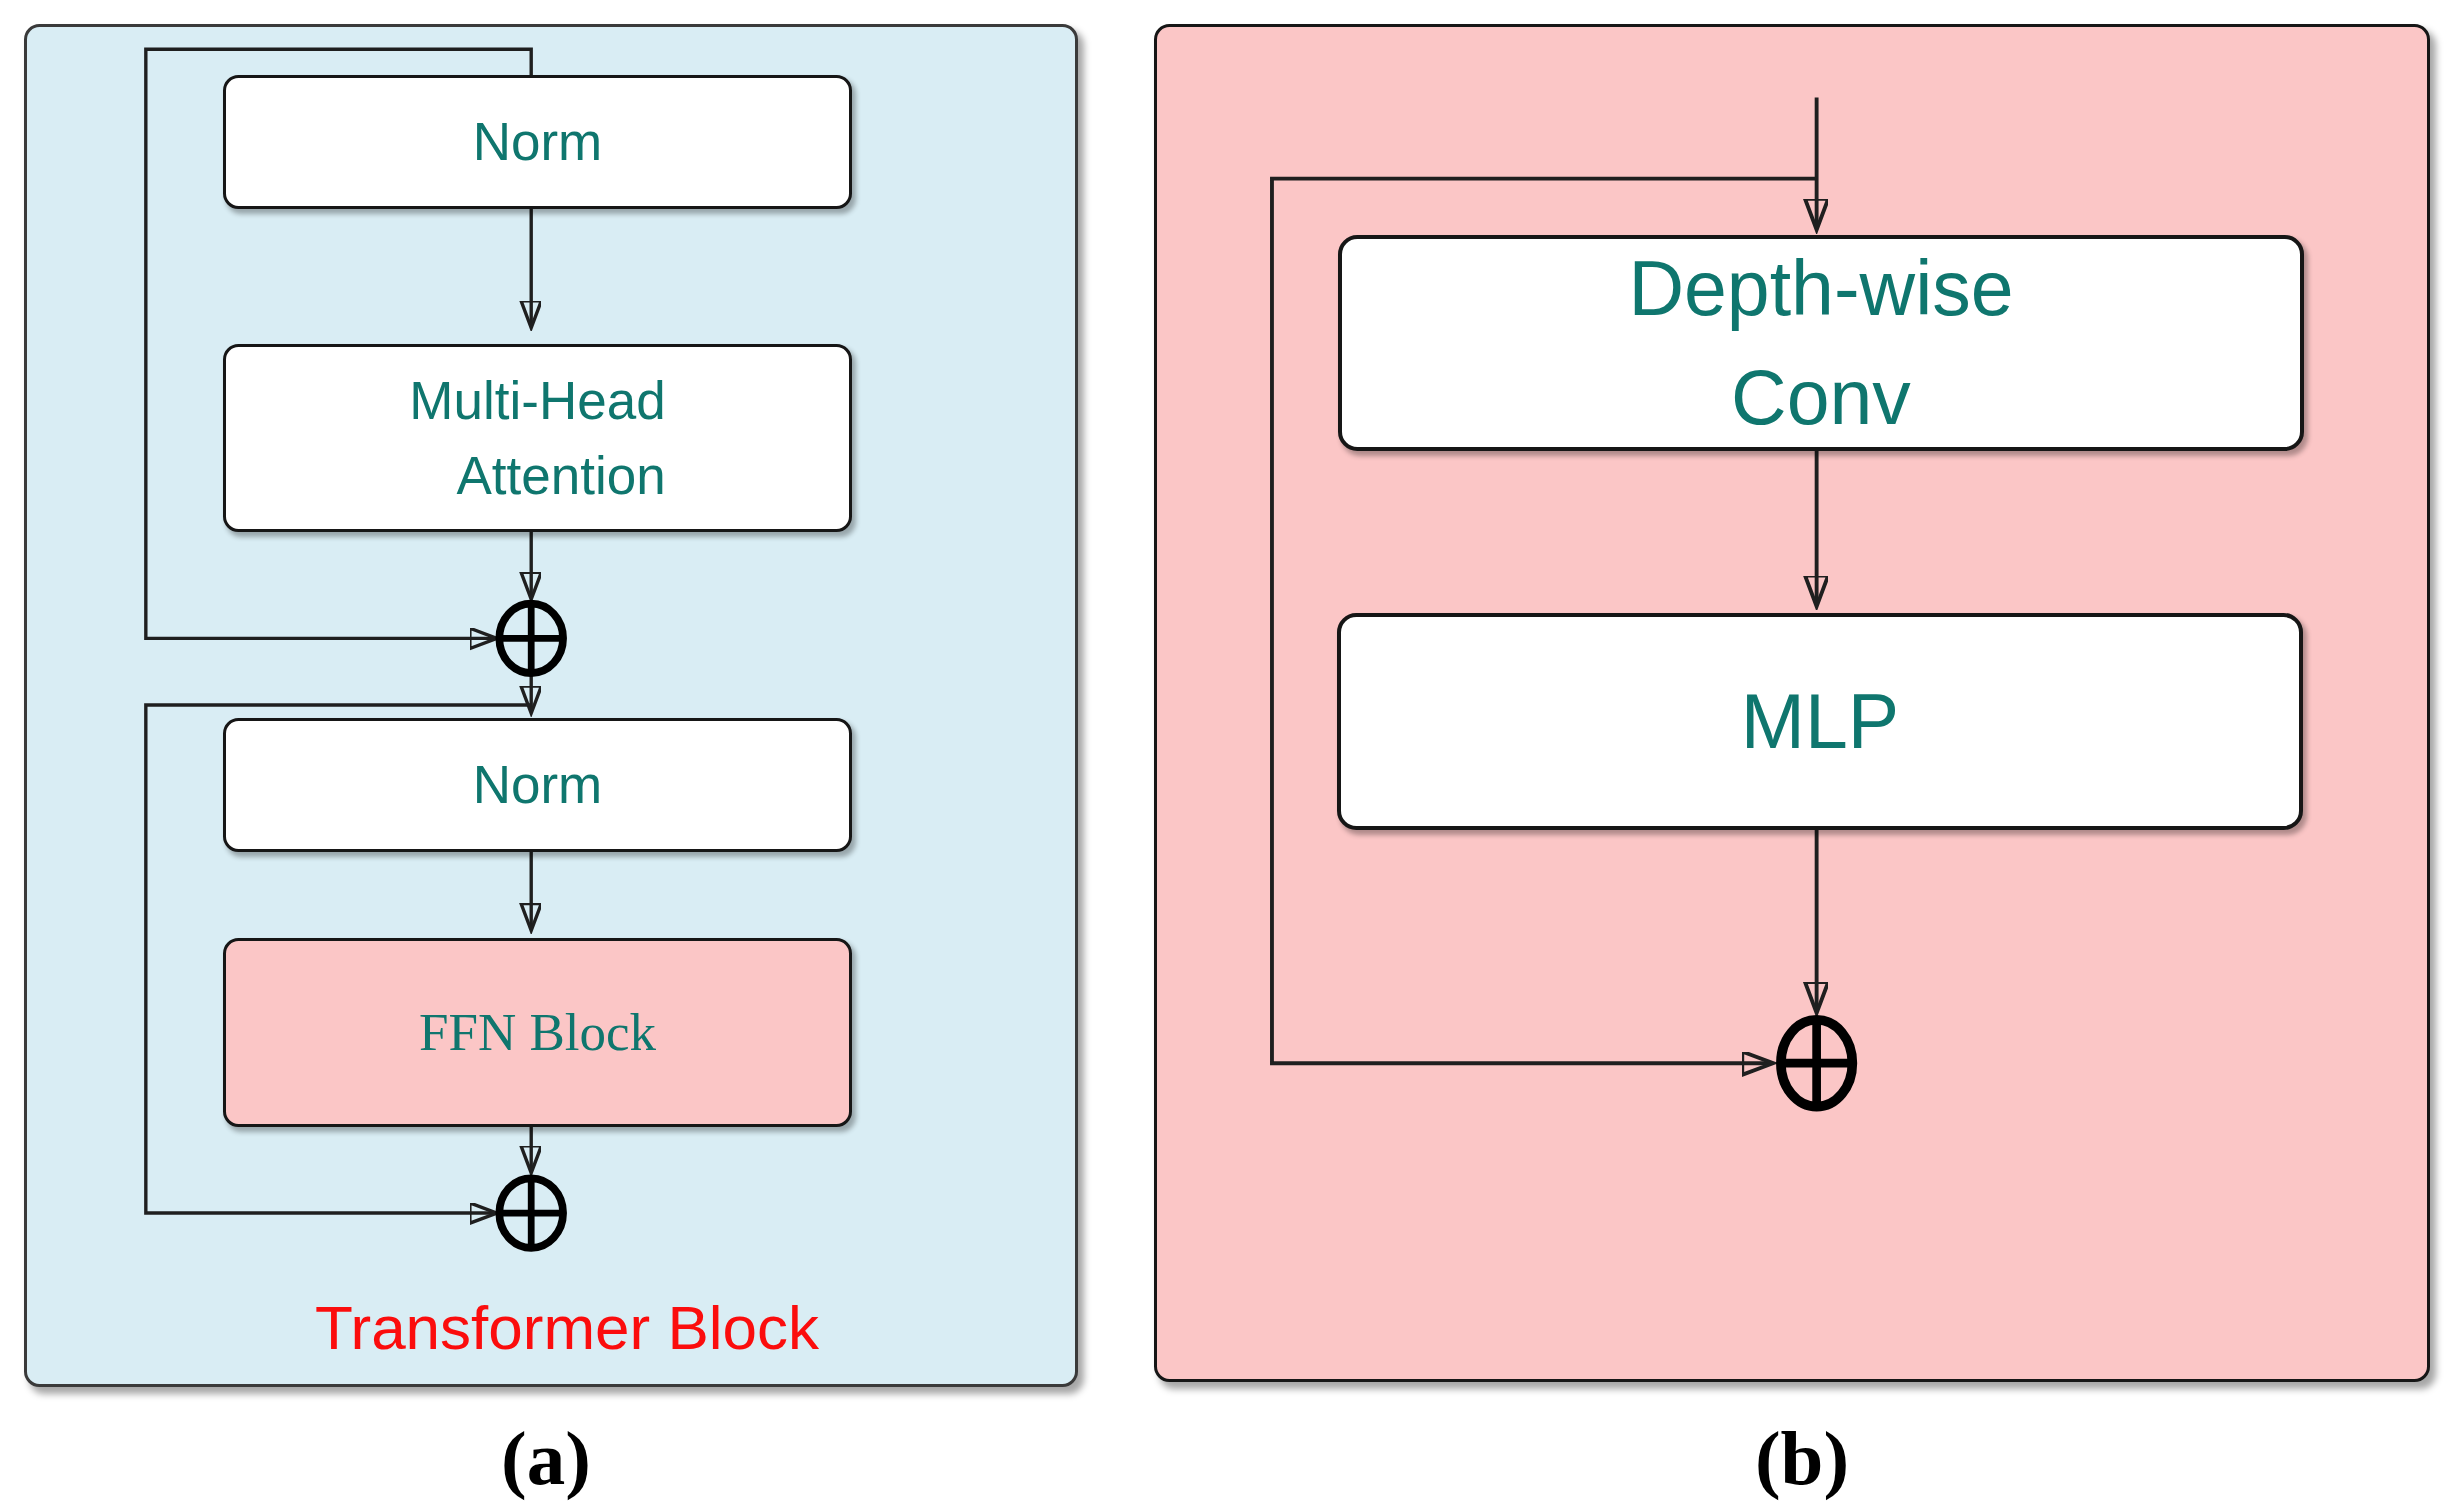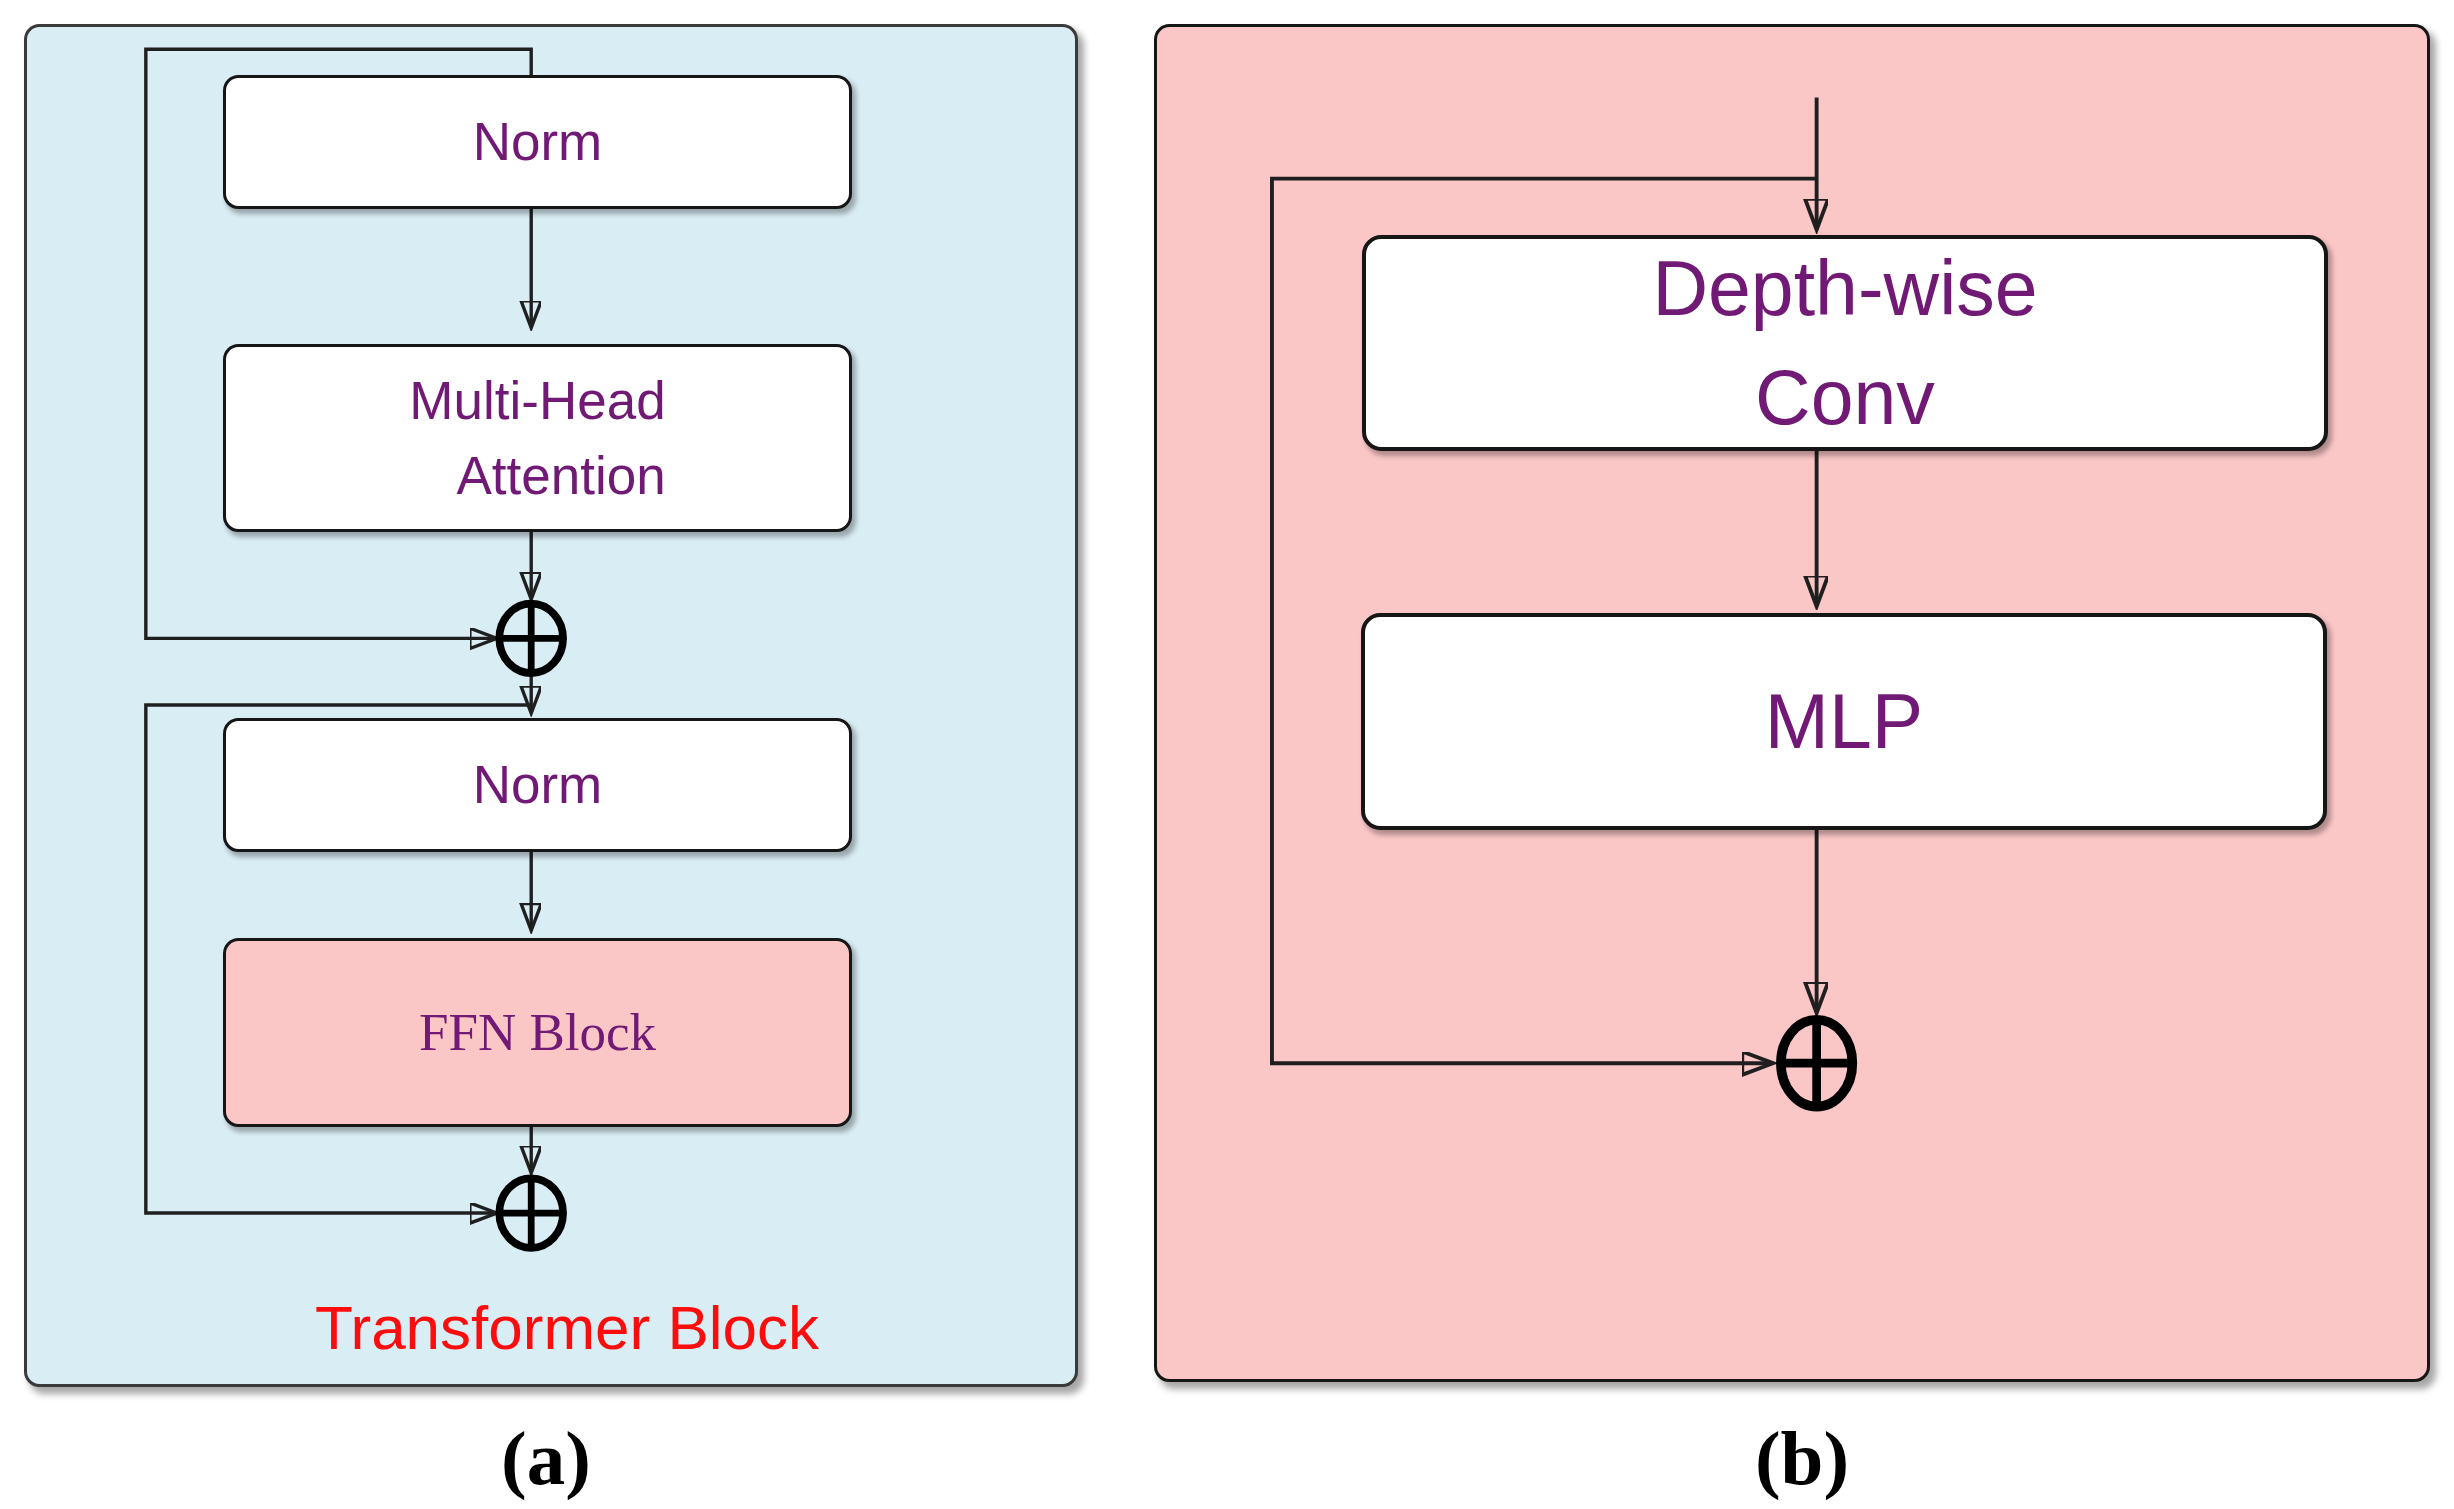--- a/index.html
+++ b/index.html
@@ -33,26 +33,26 @@
   .ah{fill:var(--line_color);stroke:none;}
   .plus-circle ellipse{stroke:#000000;fill:none;}
   .plus-circle line{stroke:#000000;}
   .node{
     position:absolute;
     background:var(--box_bg);
     border:3.9px solid #161616;
     border-radius:15.4px;
     display:flex;align-items:center;justify-content:center;
     text-align:center;
-    color:#701a75;
+    color:#0f766e;
     box-shadow:3.9px 4.8px 5.8px rgba(0,0,0,0.30);
   }
   .node .box-label{white-space:pre-line;line-height:1.42;}
   .panel-a .node{font-size:53px;}
-  .panel-b .node{font-size:77px;border-width:4.8px;border-radius:19.3px;margin-left:24px;}
+  .panel-b .node{font-size:77px;border-width:4.8px;border-radius:19.3px;}
   .box-norm1{left:196px;top:48px;width:623px;height:128px;}
   .box-mha{left:196px;top:317px;width:623px;height:182px;text-align:right;}
   .box-norm2{left:196px;top:691px;width:623px;height:128px;}
   .box-ffn{left:196px;top:911px;width:623px;height:183px;background:var(--ffn_box_bg);font-family:Liberation Serif, serif;}
   .box-dwconv{left:181px;top:208px;width:958px;height:208px;}
   .box-mlp{left:180px;top:586px;width:958px;height:209px;}
   .block-label{
     position:absolute;left:0;width:100%;
     text-align:center;
     color:var(--red_label);

